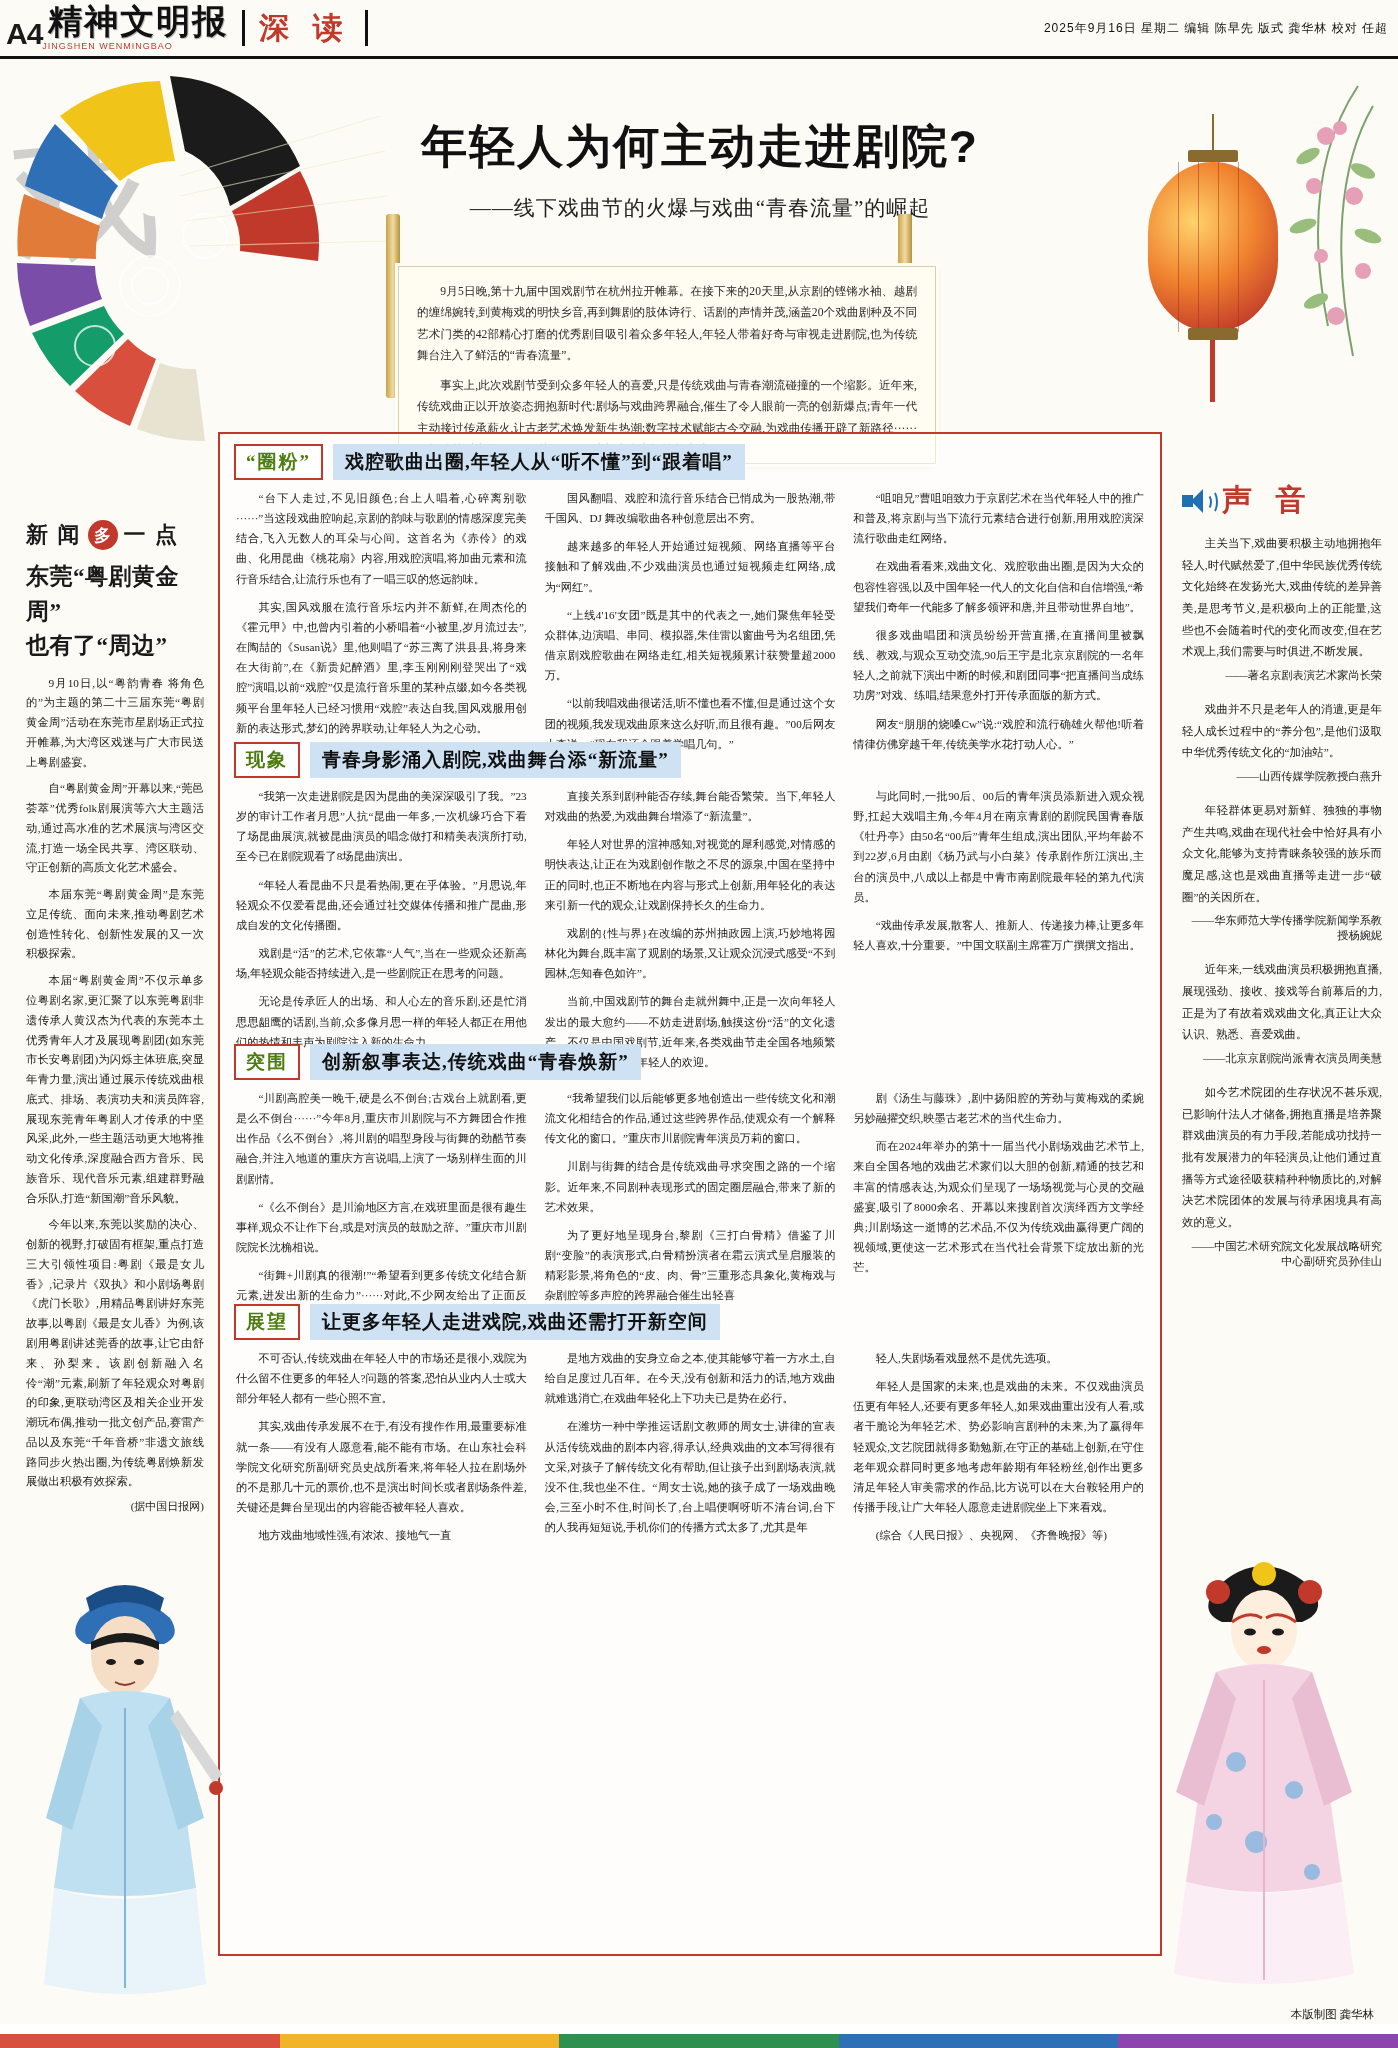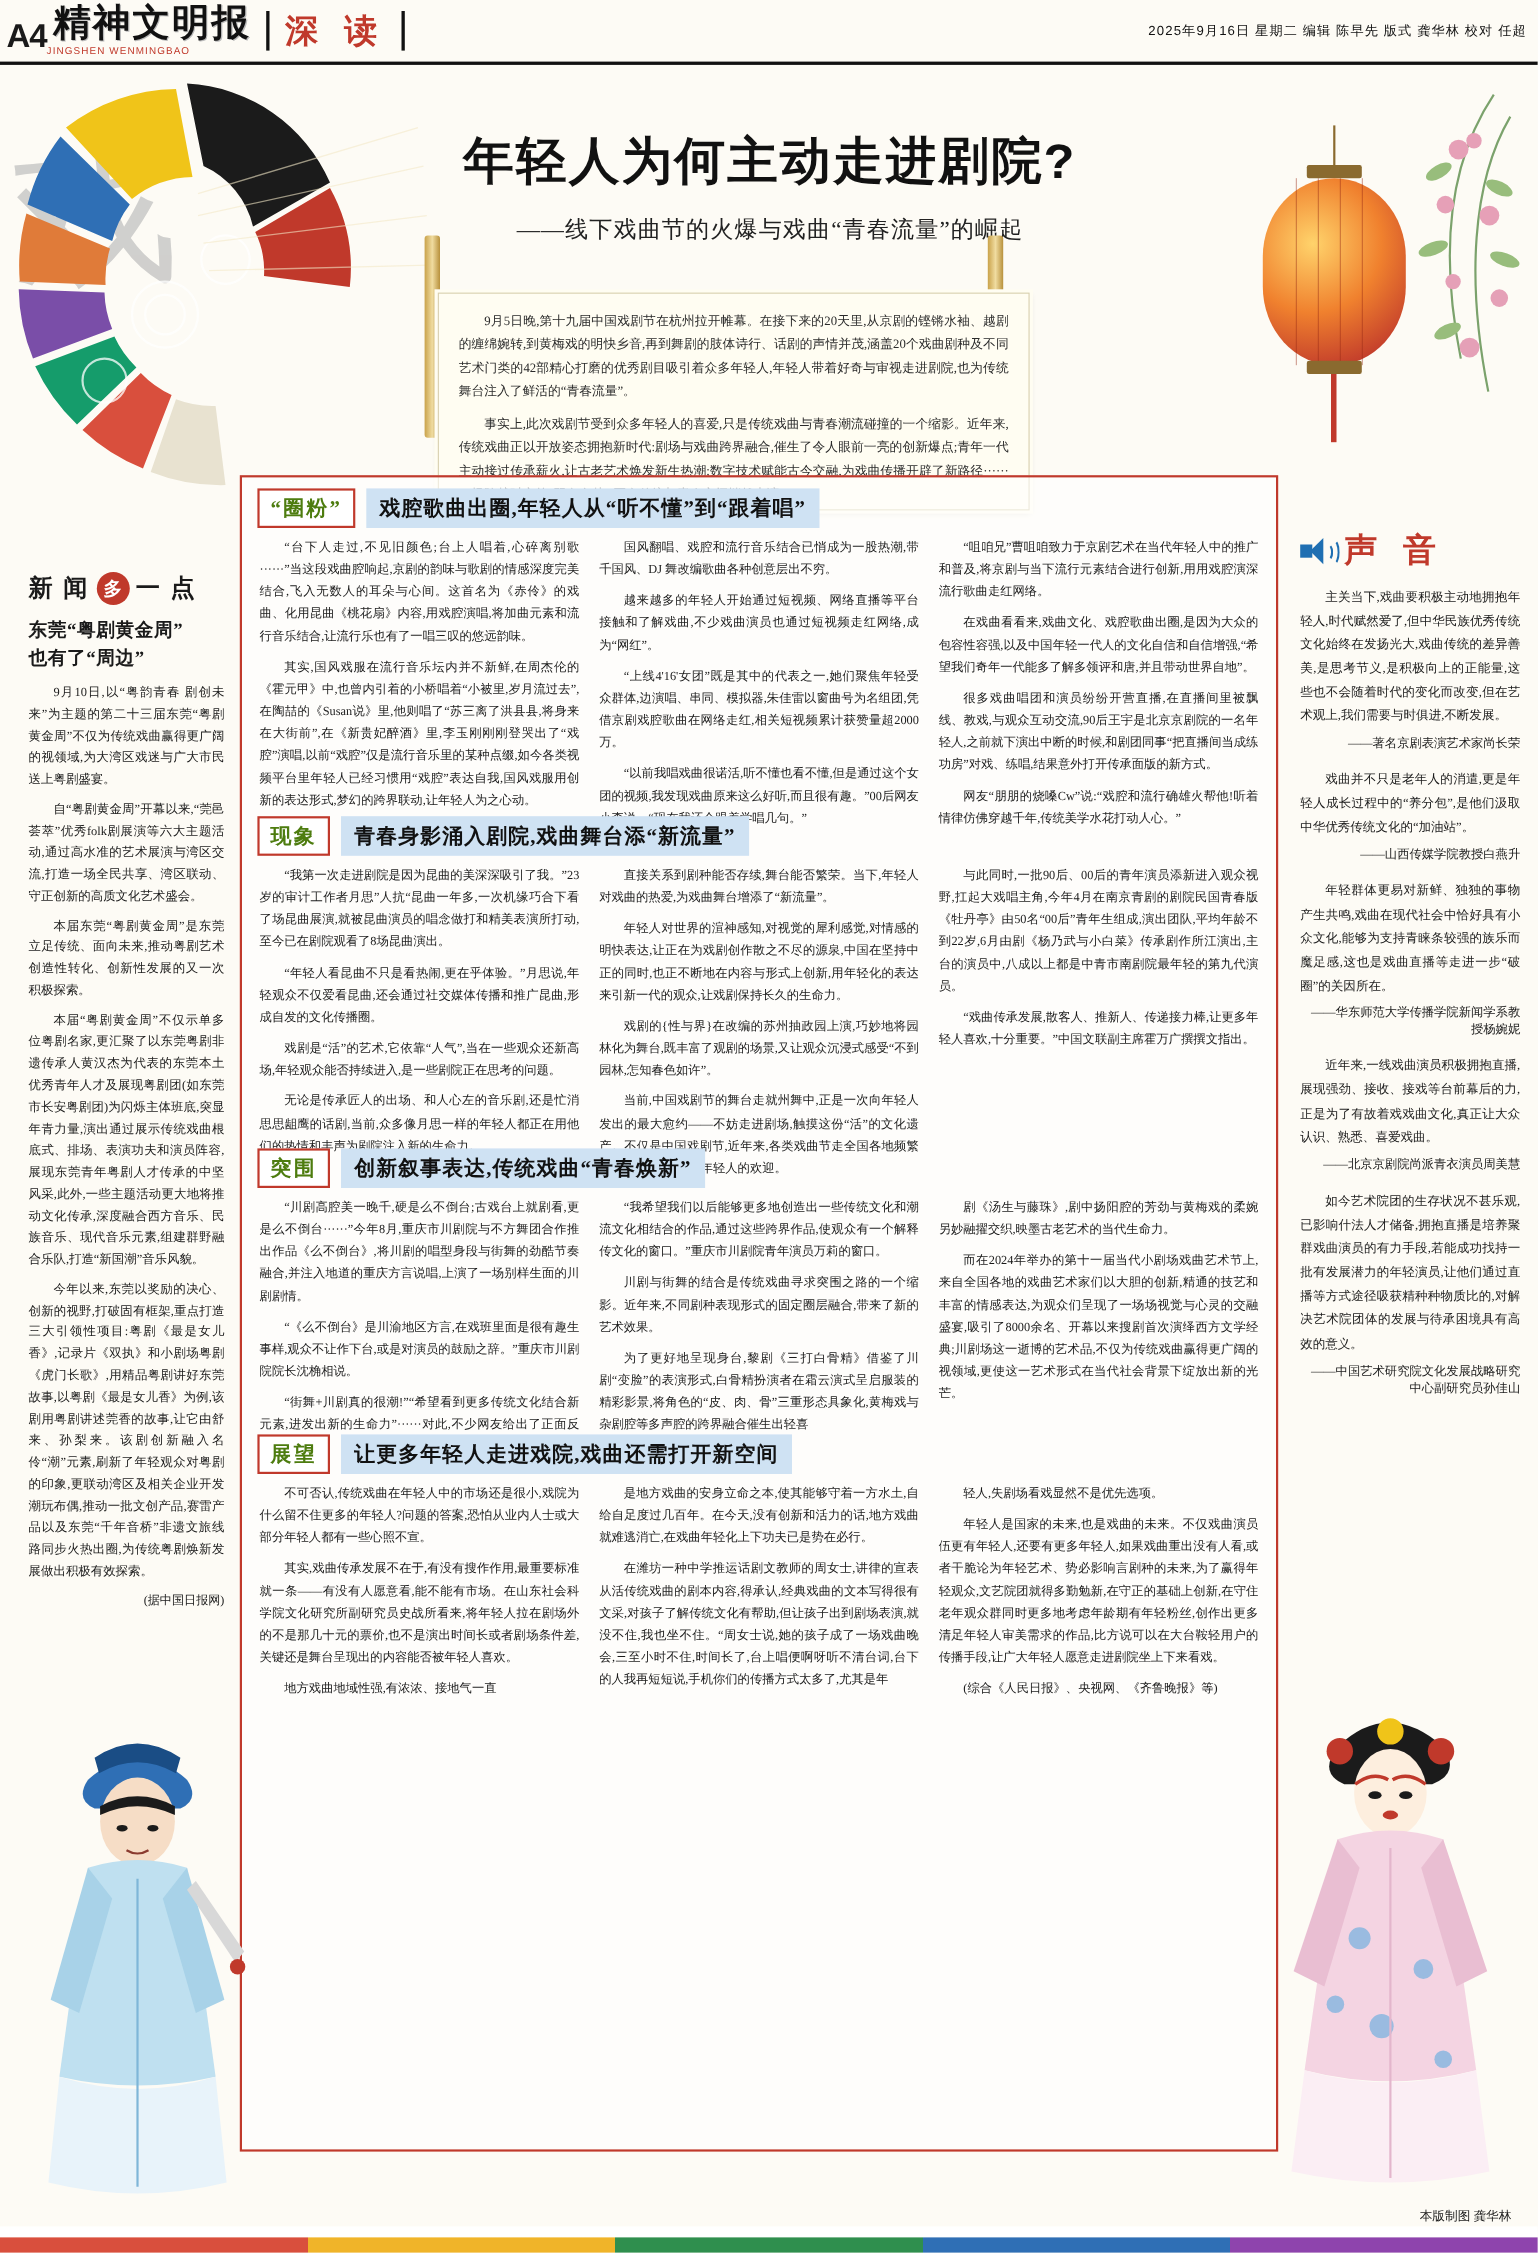--- a/index.html
+++ b/index.html
@@ -89,21 +89,21 @@
   
   .left-col{position:absolute;left:26px;top:520px;width:178px;}
   .news-badge{display:flex;align-items:center;gap:6px;margin-bottom:10px;}
   .news-badge .t1{font-size:22px;font-weight:bold;letter-spacing:2px;}
   .news-badge .circle{
     width:30px;height:30px;border-radius:50%;background:#c0392b;color:#fff;
     display:flex;align-items:center;justify-content:center;font-size:17px;font-weight:bold;
   }
   .news-badge .t2{font-size:22px;font-weight:bold;letter-spacing:2px;}
   .left-title{
-    font-size:17px;font-weight:bold;line-height:1.5;margin:6px 0 10px 0;letter-spacing:.5px;
+    font-size:23px;font-weight:bold;line-height:1.5;margin:6px 0 10px 0;letter-spacing:.5px;
   }
   .left-body p{
     margin:0 0 7px 0;font-size:11.3px;line-height:1.75;text-align:justify;text-indent:2em;
   }
   .src{font-size:11px;text-align:right;margin-top:6px;}
   
   .main-frame{
     position:absolute;left:218px;top:432px;width:940px;height:1520px;
     border:2px solid #c0392b;
     background:rgba(255,255,255,.55);
@@ -253,21 +253,21 @@
 
 <div class="left-col">
   <div class="news-badge">
     <span class="t1">新 闻</span>
     <span class="circle">多</span>
     <span class="t2">一 点</span>
   </div>
   <div class="left-title" style="white-space:pre-line;">东莞“粤剧黄金周”
 也有了“周边”</div>
   <div class="left-body">
-    <p>9月10日,以“粤韵青春 剧创未来”为主题的第二十三届东莞“粤剧黄金周”不仅为传统戏曲赢得更广阔的视领域,为大湾区戏迷与广大市民送上粤剧盛宴。</p>
+    <p>9月10日,以“粤韵青春 将角色的”为主题的第二十三届东莞“粤剧黄金周”活动在东莞市星剧场正式拉开帷幕,为大湾区戏迷与广大市民送上粤剧盛宴。</p>
     <p>自“粤剧黄金周”开幕以来,“莞邑荟萃”优秀folk剧展演等六大主题活动,通过高水准的艺术展演与湾区交流,打造一场全民共享、湾区联动、守正创新的高质文化艺术盛会。</p>
     <p>本届东莞“粤剧黄金周”是东莞立足传统、面向未来,推动粤剧艺术创造性转化、创新性发展的又一次积极探索。</p>
     <p>本届“粤剧黄金周”不仅示单多位粤剧名家,更汇聚了以东莞粤剧非遗传承人黄汉杰为代表的东莞本土优秀青年人才及展现粤剧团(如东莞市长安粤剧团)为闪烁主体班底,突显年青力量,演出通过展示传统戏曲根底式、排场、表演功夫和演员阵容,展现东莞青年粤剧人才传承的中坚风采,此外,一些主题活动更大地将推动文化传承,深度融合西方音乐、民族音乐、现代音乐元素,组建群野融合乐队,打造“新国潮”音乐风貌。</p>
     <p>今年以来,东莞以奖励的决心、创新的视野,打破固有框架,重点打造三大引领性项目:粤剧《最是女儿香》,记录片《双执》和小剧场粤剧《虎门长歌》,用精品粤剧讲好东莞故事,以粤剧《最是女儿香》为例,该剧用粤剧讲述莞香的故事,让它由舒来、孙梨来。该剧创新融入名伶“潮”元素,刷新了年轻观众对粤剧的印象,更联动湾区及相关企业开发潮玩布偶,推动一批文创产品,赛雷产品以及东莞“千年音桥”非遗文旅线路同步火热出圈,为传统粤剧焕新发展做出积极有效探索。</p>
   </div>
   <div class="src">(据中国日报网)</div>
 </div>
 
 <div class="main-frame">
 

